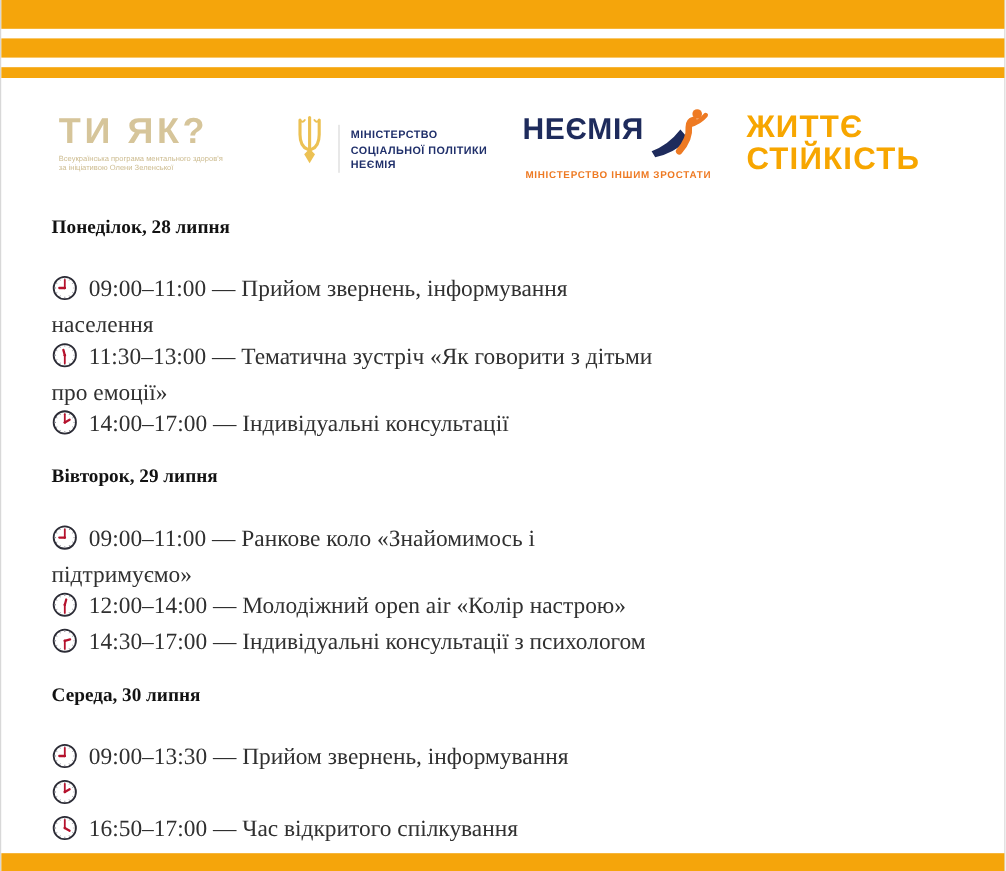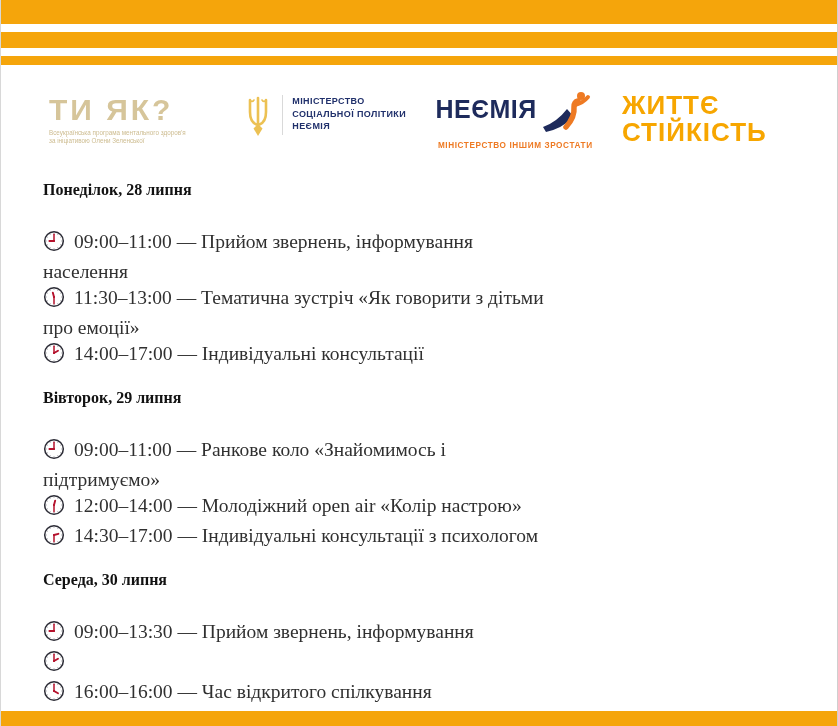--- a/index.html
+++ b/index.html
@@ -44,21 +44,21 @@
     line-height: 32px;
     color: #d6c59a;
   }
   .logo-tiyak .tiyak-tagline {
     font-family: "Liberation Sans", sans-serif;
     font-size: 6.3px;
     line-height: 8px;
     color: #cdbc90;
     margin-top: 3px;
   }
-  .logo-ministry { display: flex; align-items: flex-start; gap: 9px; }
+  .logo-ministry { display: flex; align-items: flex-end; gap: 9px; }
   .ministry-divider { width: 1px; height: 40px; background: #d9d9d9; }
   .ministry-text {
     font-family: "Liberation Sans", sans-serif;
     font-weight: bold;
     font-size: 9px;
     line-height: 12.5px;
     letter-spacing: 0.4px;
     color: #20306b;
   }
   .logo-neemia { text-align: right; }
@@ -354,18 +354,18 @@
                   <line x1="14.6" y1="17.3" x2="15.1" y2="18.1" stroke="#70707a" stroke-width="0.7"></line>
                   <line x1="11.0" y1="18.3" x2="11.0" y2="19.2" stroke="#70707a" stroke-width="0.7"></line>
                   <line x1="7.3" y1="17.3" x2="6.9" y2="18.1" stroke="#70707a" stroke-width="0.7"></line>
                   <line x1="4.7" y1="14.7" x2="3.9" y2="15.1" stroke="#70707a" stroke-width="0.7"></line>
                   <line x1="3.7" y1="11.0" x2="2.8" y2="11.0" stroke="#70707a" stroke-width="0.7"></line>
                   <line x1="4.7" y1="7.3" x2="3.9" y2="6.9" stroke="#70707a" stroke-width="0.7"></line>
                   <line x1="7.3" y1="4.7" x2="6.9" y2="3.9" stroke="#70707a" stroke-width="0.7"></line>
                   <line x1="11" y1="11" x2="15.0" y2="13.3" stroke="#b5122d" stroke-width="1.9" stroke-linecap="round"></line>
                   <line x1="11" y1="11" x2="11.0" y2="4.2" stroke="#b5122d" stroke-width="1.5" stroke-linecap="round"></line>
                   <circle cx="11" cy="11" r="1" fill="#b5122d"></circle>
-                </svg></span><span class="event-text">16:00–16:00 — Час відкритого спілкування</span></p>
+                </svg></span><span class="event-text">16:50–17:00 — Час відкритого спілкування</span></p>
 </div>
   </section>
 </main>
   </div>
 </div>
 
 </body></html>

